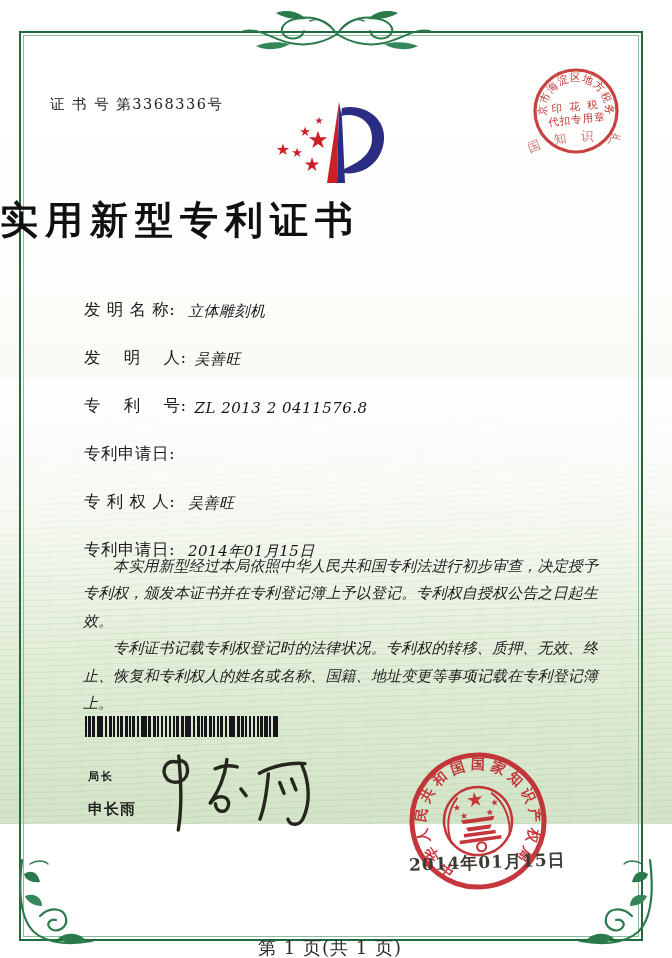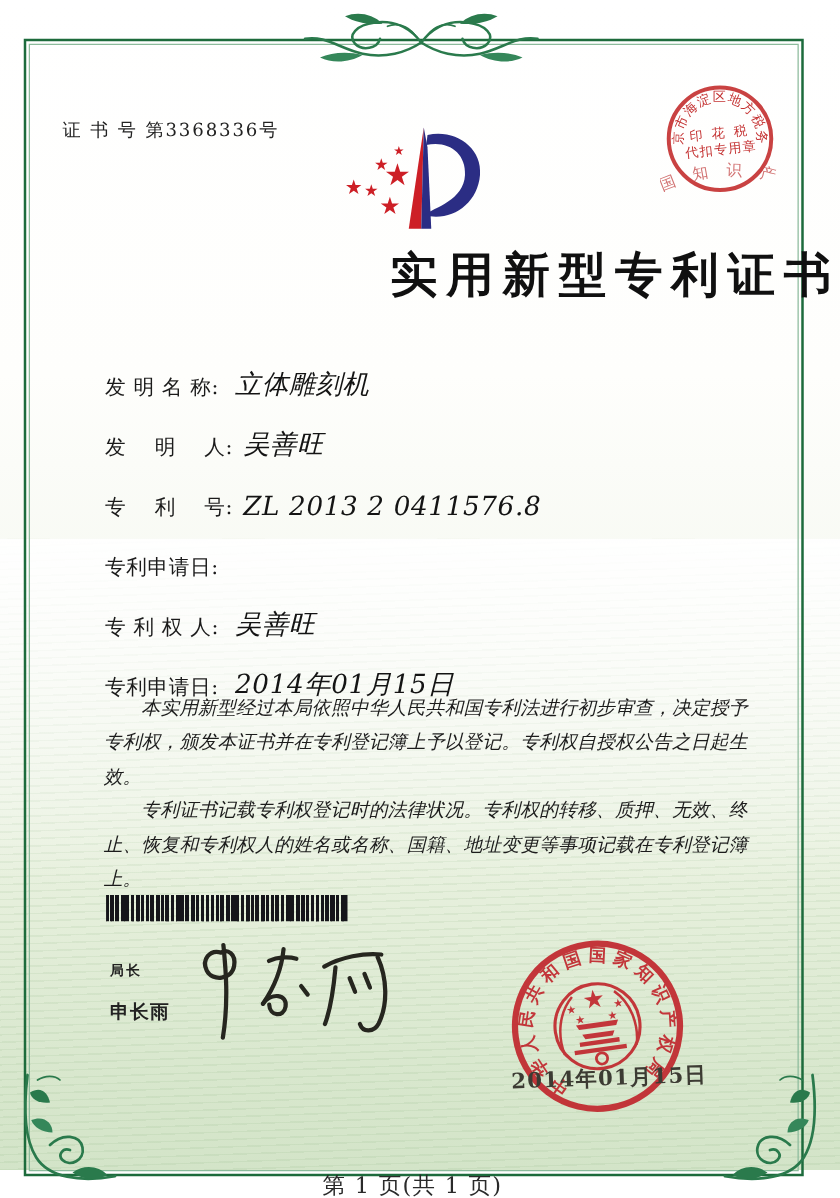--- a/index.html
+++ b/index.html
@@ -1,37 +1,37 @@
 <!DOCTYPE html>
 <html><head>
 <meta charset="utf-8">
 <style>
   html,body{margin:0;padding:0;}
   body{width:672px;height:958px;overflow:hidden;background:#fff;
        font-family:"DejaVu Serif","Liberation Serif",serif;}
-  #page{position:relative;width:672px;height:936px;
+  #page{position:relative;width:672px;height:824px;
         background:linear-gradient(180deg,#ffffff 0%,#fefefc 32%,#f5f8f0 55%,#e7f0dd 75%,#d8e7cd 92%,#d3e4c8 100%);}
   
   #waves{position:absolute;left:0;right:0;top:46%;bottom:0;pointer-events:none;
          background:
            linear-gradient(180deg,rgba(255,255,255,.95),rgba(255,255,255,0) 55%),
            repeating-linear-gradient(178deg,rgba(110,160,100,.10) 0 1.2px,rgba(255,255,255,0) 1.2px 6px);}
   
   #frame{position:absolute;left:19px;top:31px;width:620px;height:906px;
          border:2.5px solid #1d6b3c;}
   #frame-inner{position:absolute;inset:2px;border:1px solid #8cbb9c;}
   .orn{position:absolute;pointer-events:none;}
   
   .certno{position:absolute;left:50px;top:95px;font-size:14.5px;letter-spacing:1.5px;color:#222;}
-  .title{position:absolute;left:0;right:0;top:195px;text-align:right;
+  .title{position:absolute;left:0;right:0;top:195px;text-align:left;
          font-size:38px;font-weight:bold;letter-spacing:7px;color:#101010;}
   .fields{position:absolute;left:84px;top:273px;}
   .frow{height:48px;display:flex;align-items:flex-end;font-size:16.5px;color:#1b1b1b;}
   .flabel{display:inline-block;min-width:96px;white-space:pre;letter-spacing:.5px;}
-  .fvalue{margin-left:8px;font-style:italic;font-size:21px;color:#141414;letter-spacing:.5px;}
+  .fvalue{margin-left:8px;font-style:italic;font-size:15px;color:#141414;letter-spacing:.5px;}
   .paras{position:absolute;left:83px;top:553px;width:515px;
          font-size:15px;line-height:27.4px;text-align:justify;color:#1c1c1c;font-style:italic;}
   .paras p{margin:0;text-indent:2em;}
   #barcode{position:absolute;left:85px;top:716px;width:193px;height:21px;
            background:
              repeating-linear-gradient(90deg,#15151a 0 2px,transparent 2px 4px),
              repeating-linear-gradient(90deg,#15151a 0 1px,transparent 1px 7px),
              repeating-linear-gradient(90deg,transparent 0 3px,#15151a 3px 5px,transparent 5px 11px);}
   .sig-title{position:absolute;left:88px;top:769px;font-size:11px;font-weight:600;color:#222;
              font-family:"DejaVu Sans","Liberation Sans",sans-serif;letter-spacing:2px;}

